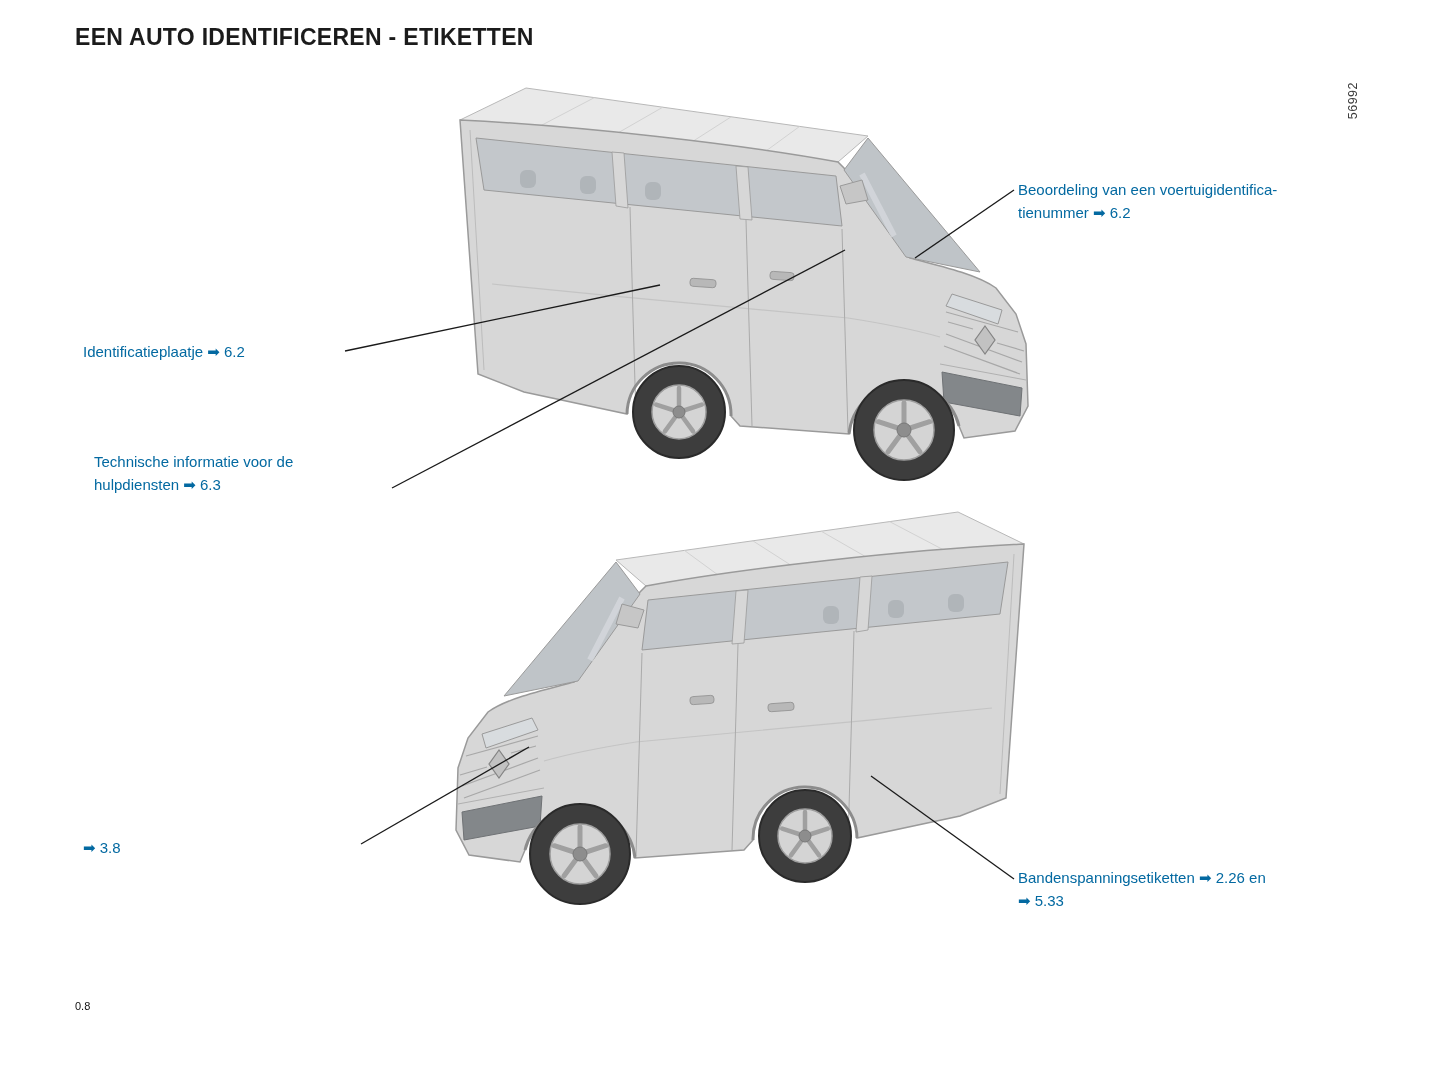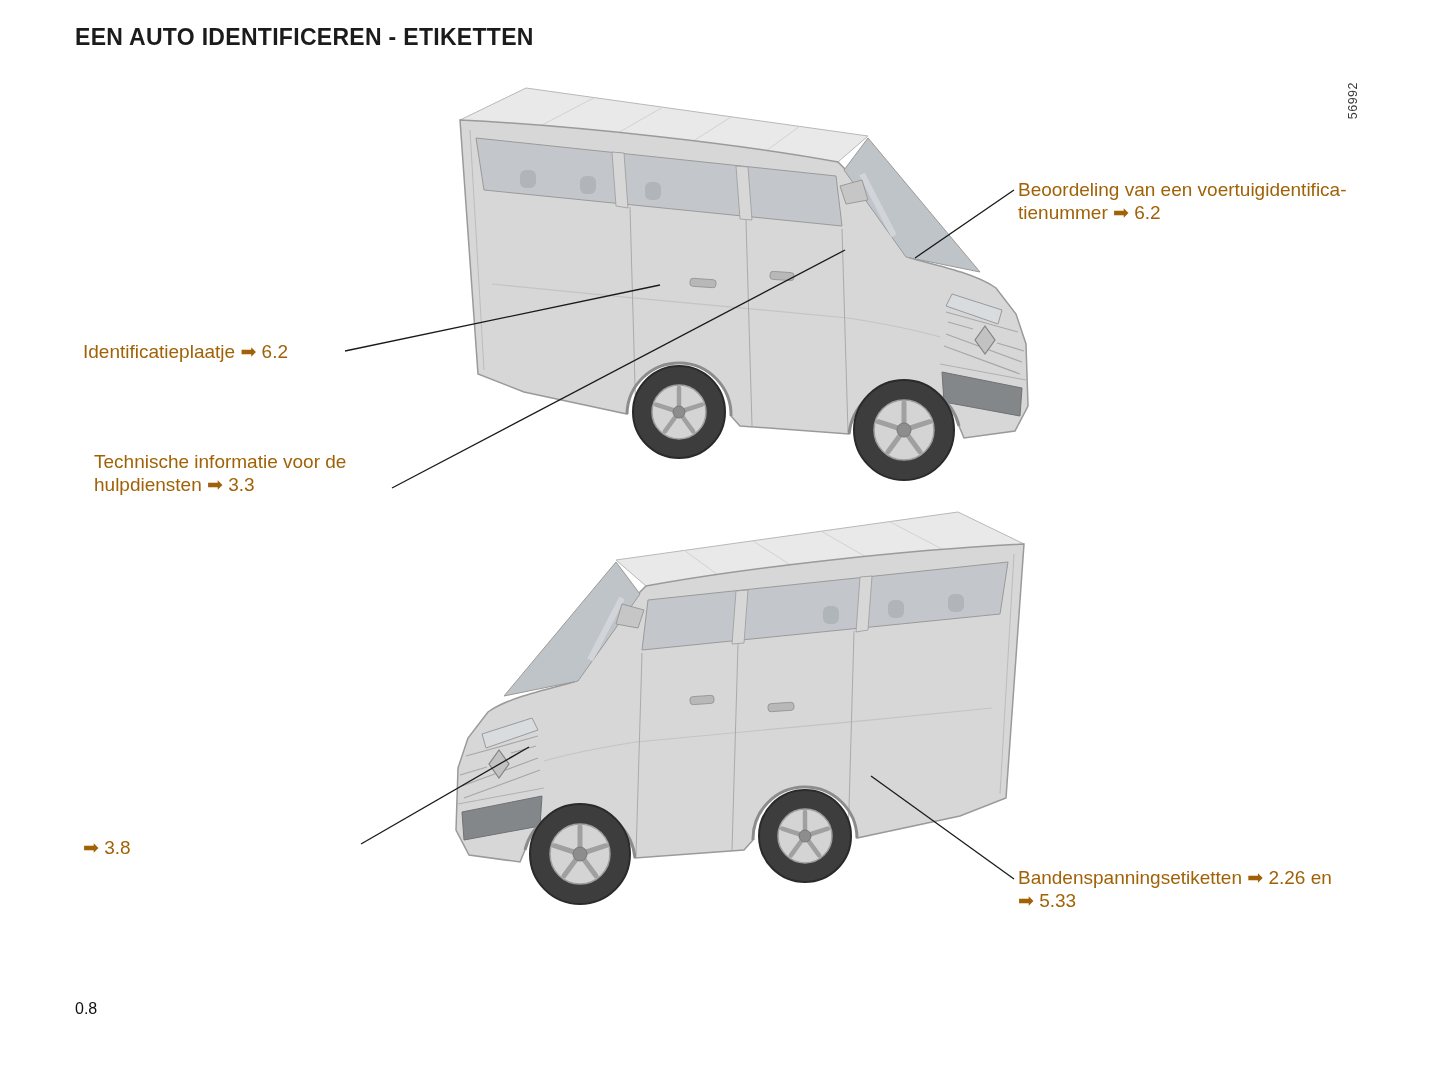--- a/index.html
+++ b/index.html
@@ -8,32 +8,32 @@
     font-family:"Liberation Sans","DejaVu Sans",sans-serif; color:#141414;
     overflow:hidden;
   }
   .title {
     position:absolute; left:75px; top:24px; margin:0;
     font-size:23px; font-weight:bold; letter-spacing:0.3px; color:#1b1b1b;
     white-space:nowrap;
   }
   .artwork { position:absolute; left:0; top:0; }
   .callout {
-    position:absolute; font-size:19px; line-height:23px; color:#a16207;
+    position:absolute; font-size:15px; line-height:23px; color:#0369a1;
   }
   .callout div { white-space:nowrap; }
   #callout-engine .spread {
     width:277px; text-align:justify; text-align-last:justify; white-space:normal;
   }
   .fignum {
     position:absolute; left:1346px; top:82px;
     font-size:12.5px; color:#3a3a3a; letter-spacing:0.5px;
     writing-mode:vertical-rl; transform:rotate(180deg);
   }
-  .pagenum { position:absolute; left:75px; top:1000px; font-size:16px; color:#101010; }
+  .pagenum { position:absolute; left:75px; top:1000px; font-size:11px; color:#101010; }
 </style>
 </head>
 <body>
 
 <div class="page">
 
   <h1 class="title">EEN AUTO IDENTIFICEREN - ETIKETTEN</h1>
 
   <svg class="artwork" width="1445" height="1070" viewBox="0 0 1445 1070">
     <defs>
@@ -113,21 +113,21 @@
     <div>Beoordeling van een voertuigidentifica-</div>
     <div>tienummer ➡ 6.2</div>
   </div>
 
   <div class="callout" id="callout-plate" style="left:83px; top:340px;">
     <div>Identificatieplaatje ➡ 6.2</div>
   </div>
 
   <div class="callout" id="callout-tech" style="left:94px; top:450px;">
     <div>Technische informatie voor de</div>
-    <div>hulpdiensten ➡ 3.3</div>
+    <div>hulpdiensten ➡ 6.3</div>
   </div>
 
   <div class="callout" id="callout-engine" style="left:83px; top:836px;">
     <div>➡ 3.8</div>
   </div>
 
   <div class="callout" id="callout-tyre" style="left:1018px; top:866px;">
     <div>Bandenspanningsetiketten ➡ 2.26 en</div>
     <div>➡ 5.33</div>
   </div>

